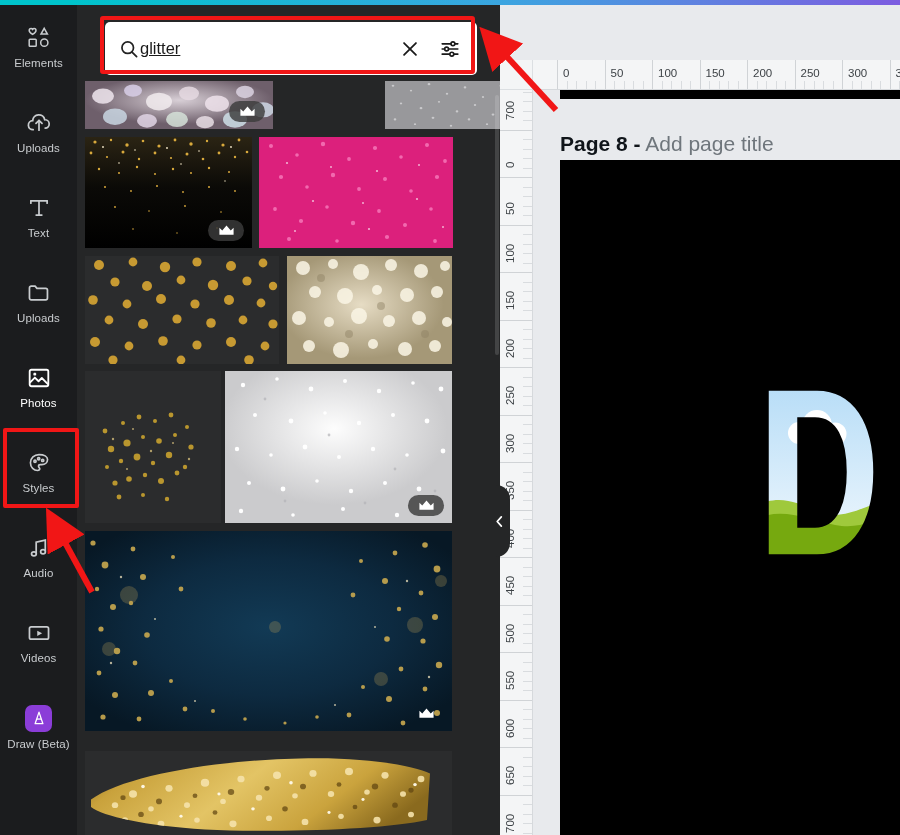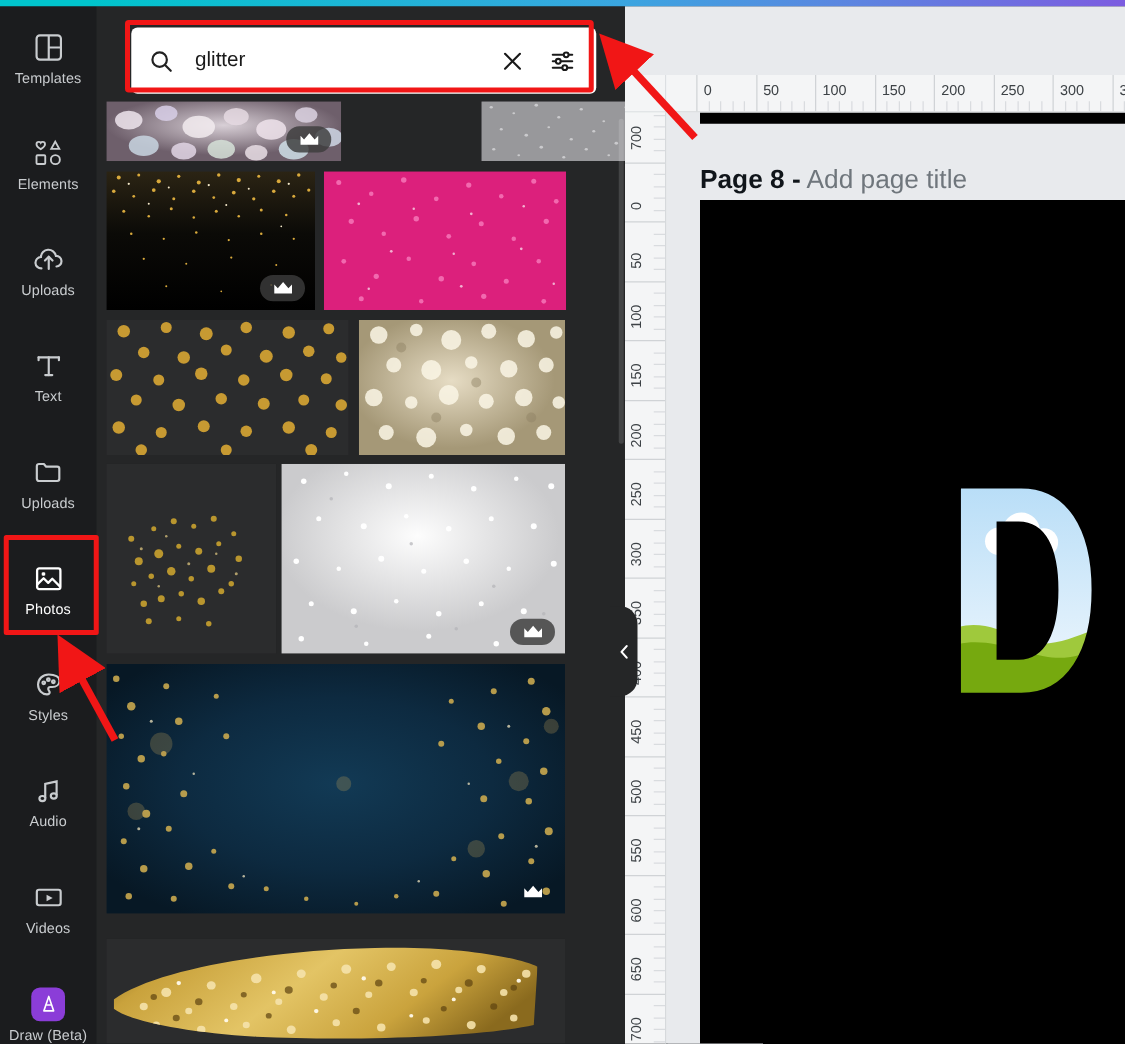--- a/index.html
+++ b/index.html
@@ -59,21 +59,21 @@
     position: absolute; inset: 0;
     background: #ffffff; border-radius: 5px;
     display: flex; align-items: center; padding: 0 14px 0 13px;
   }
   .search-ico { width: 22px; height: 22px; color: #222; flex: 0 0 auto; }
   .search-ico svg { width: 100%; height: 100%; display: block; }
   .search-input {
     flex: 1 1 auto; border: 0; outline: 0;
     font-family: "Liberation Sans", sans-serif;
     font-size: 16.5px; color: #1a1a1a; background: transparent;
-    margin-left: 16px;
+    text-decoration: underline;
   }
   .search-btn {
     width: 26px; height: 26px; color: #1a1a1a; flex: 0 0 auto;
     cursor: pointer; display: flex; align-items: center; justify-content: center;
   }
   .search-btn svg { width: 22px; height: 22px; display: block; }
   .search-btn.filters { margin-left: 14px; }
 
   
   .results {
@@ -187,30 +187,20 @@
 </style>
 </head>
 <body>
 
 <div id="app">
 
   <div class="topbar-gradient"></div>
 
   <nav class="rail">
 
-    <div class="rail-item" style="top:0">
-      <span class="ico">
-        <svg viewBox="0 0 24 24" fill="none" stroke="currentColor" stroke-width="1.6">
-          <rect x="3" y="3" width="18" height="18" rx="2.5"></rect>
-            <line x1="12" y1="3" x2="12" y2="21"></line>
-            <line x1="12" y1="12" x2="21" y2="12"></line>
-        </svg>
-      </span>
-      <span class="rail-label">Templates</span>
-    </div>
 
     <div class="rail-item">
       <span class="ico">
         <svg viewBox="0 0 26 26" fill="none" stroke="currentColor" stroke-width="1.5">
           <path d="M3.2 5.4c0-1.1.9-1.9 1.9-1.9.7 0 1.2.3 1.5.8.3-.5.8-.8 1.5-.8 1 0 1.9.8 1.9 1.9 0 1.9-3.4 3.9-3.4 3.9S3.2 7.3 3.2 5.4z"></path>
           <path d="M18.2 3.3l3.2 5.8h-6.4z"></path>
           <rect x="3.2" y="14.2" width="7" height="7" rx="0.8"></rect>
           <circle cx="18.3" cy="17.7" r="3.6"></circle>
         </svg>
       </span>

